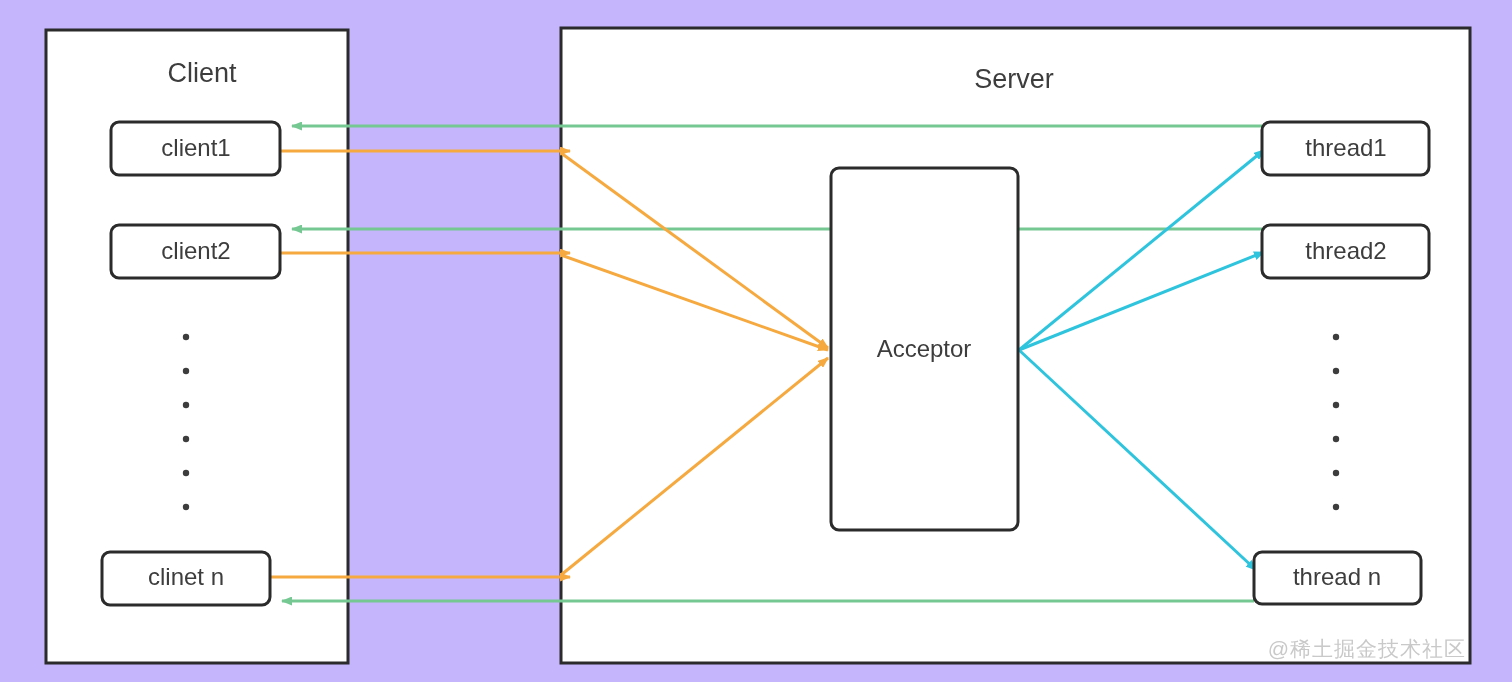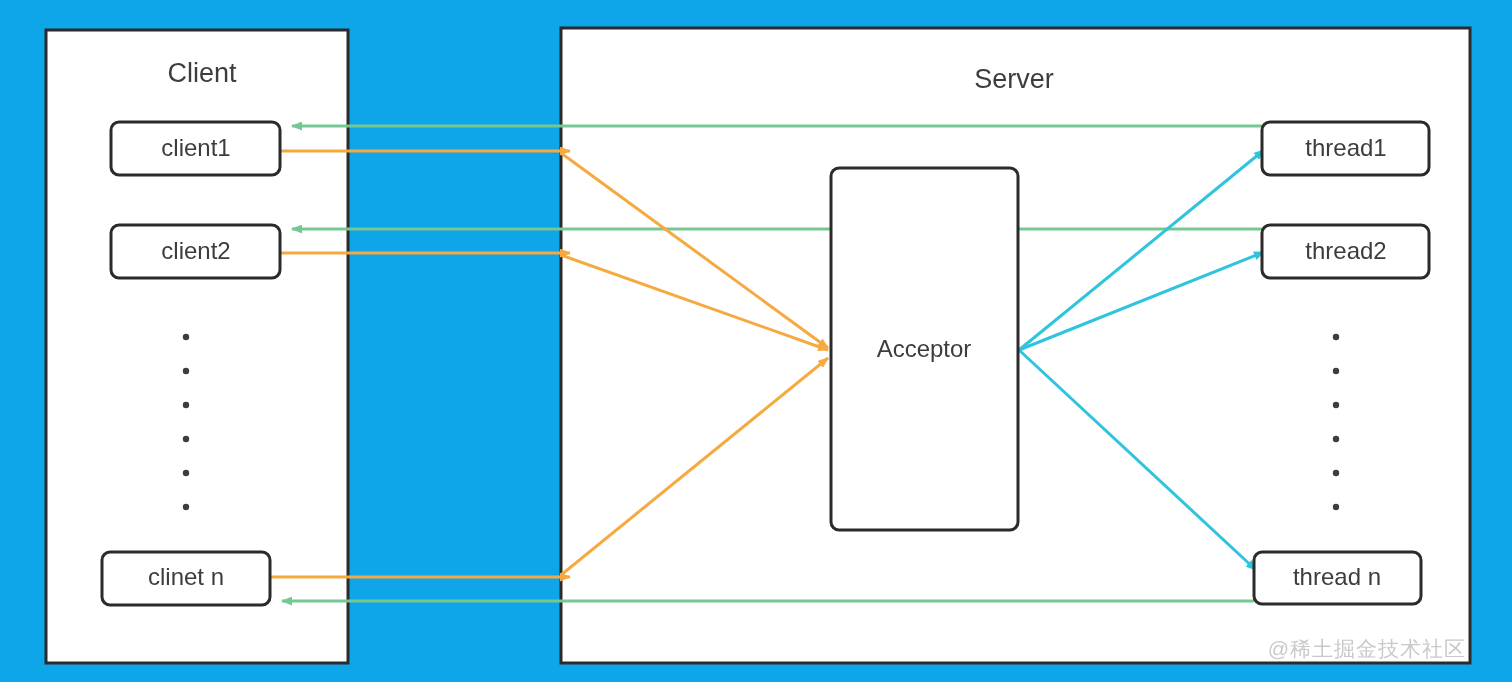--- a/index.html
+++ b/index.html
@@ -7,21 +7,21 @@
     padding: 0;
     background: #ffffff;
   }
   body {
     font-family: "Liberation Sans", sans-serif;
   }
   #canvas-wrap {
     position: relative;
     width: 1512px;
     height: 682px;
-    background: #0ea5e9;
+    background: #c4b5fd;
     overflow: hidden;
   }
   svg#diagram {
     position: absolute;
     left: 0;
     top: 0;
     width: 1512px;
     height: 682px;
     display: block;
   }

